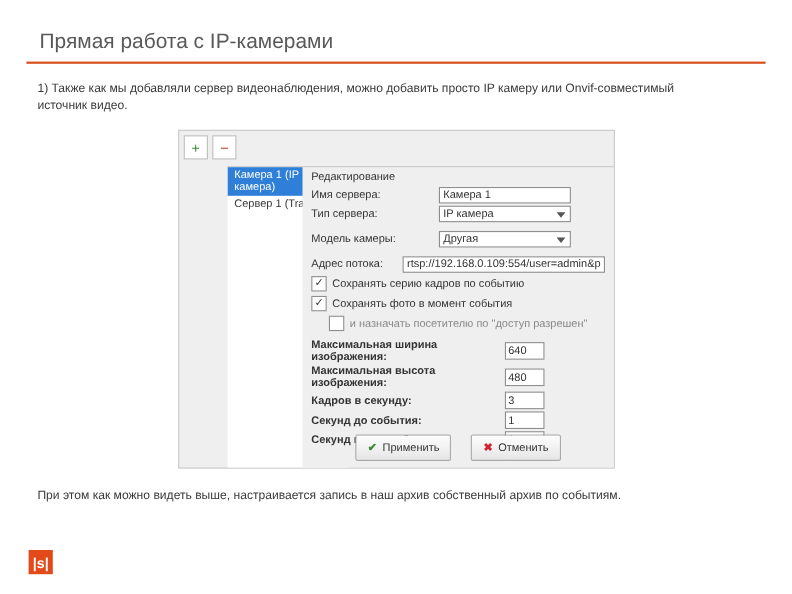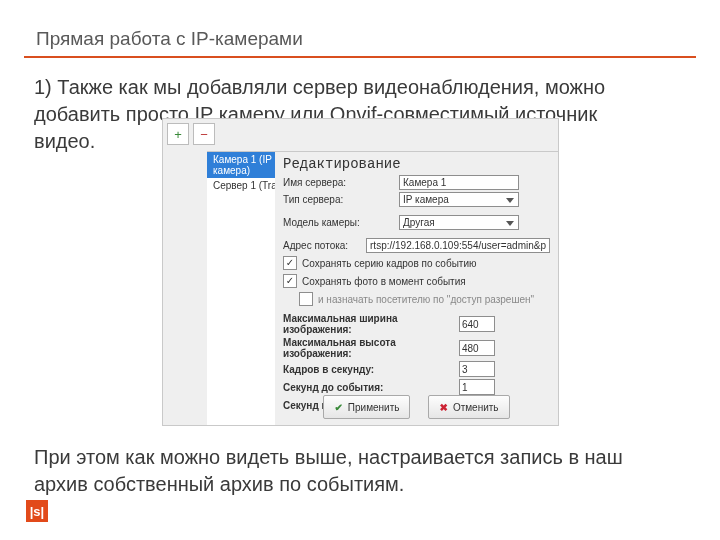--- a/index.html
+++ b/index.html
@@ -1,30 +1,30 @@
 <!DOCTYPE html>
 <html><head>
 <meta charset="utf-8">
 <style>
   html,body{margin:0;padding:0;font-family:Arial,Helvetica,sans-serif;background:#fff;color:#3a3a3a;}
   .page{width:720px;height:540px;position:relative;box-sizing:border-box;}
   .title{position:absolute;left:36px;top:28px;font-size:19px;color:#595959;}
   .hr{position:absolute;left:24px;right:24px;top:56px;height:2px;background:#d94f1f;}
-  .para{position:absolute;left:34px;right:70px;font-size:20px;line-height:1.35;color:#3a3a3a;}
+  .para{position:absolute;left:34px;right:70px;font-size:11px;line-height:1.35;color:#3a3a3a;}
   .p1{top:74px;}
   .p2{top:444px;}
   .shot{position:absolute;left:162px;top:118px;width:395px;height:306px;border:1px solid #c9c9c9;background:#efefef;font-family:Tahoma,Arial,sans-serif;}
   .icons{position:absolute;left:4px;top:4px;display:flex;gap:4px;}
   .icn{width:22px;height:22px;background:#fff;border:1px solid #bcbcbc;display:flex;align-items:center;justify-content:center;color:#3a8a3a;font-size:13px;box-sizing:border-box;}
   .icn.red{color:#b33;}
   .list{position:absolute;left:0;top:32px;width:110px;bottom:0;background:#fff;border-top:1px solid #c9c9c9;border-right:1px solid #c9c9c9;margin-left:44px;}
   .li{font-size:10px;padding:2px 6px;color:#333;}
   .li.sel{background:#2f7fd8;color:#fff;}
   .form{position:absolute;left:112px;top:32px;right:0;bottom:0;background:#efefef;border-top:1px solid #c9c9c9;font-size:10px;color:#333;}
-  .sec{padding:4px 8px 2px;font-size:14px;color:#333;font-family:Liberation Mono, monospace;}
+  .sec{padding:4px 8px 2px;font-size:10px;color:#333;}
   .row{display:flex;align-items:center;padding:1px 8px;gap:6px;}
   .lbl{width:110px;font-size:10px;}
   .fld{flex:0 0 120px;height:15px;background:#fff;border:1px solid #8e8e8e;font-size:10px;padding:0 3px;display:flex;align-items:center;position:relative;box-sizing:border-box;}
   .fld.sel::after{content:"";position:absolute;right:4px;top:5px;border-left:4px solid transparent;border-right:4px solid transparent;border-top:5px solid #555;}
   .chk{display:flex;align-items:center;gap:5px;padding:2px 8px;font-size:10px;}
   .cb{width:12px;height:12px;background:#fff;border:1px solid #8e8e8e;display:flex;align-items:center;justify-content:center;font-size:10px;line-height:1;color:#333;}
   .chk.indent{padding-left:24px;color:#888;}
   .chk.indent .txt{color:#888;}
   .numrow{display:flex;align-items:center;padding:1px 8px;gap:6px;}
   .numrow .lbl2{width:170px;font-size:10px;font-weight:bold;}

